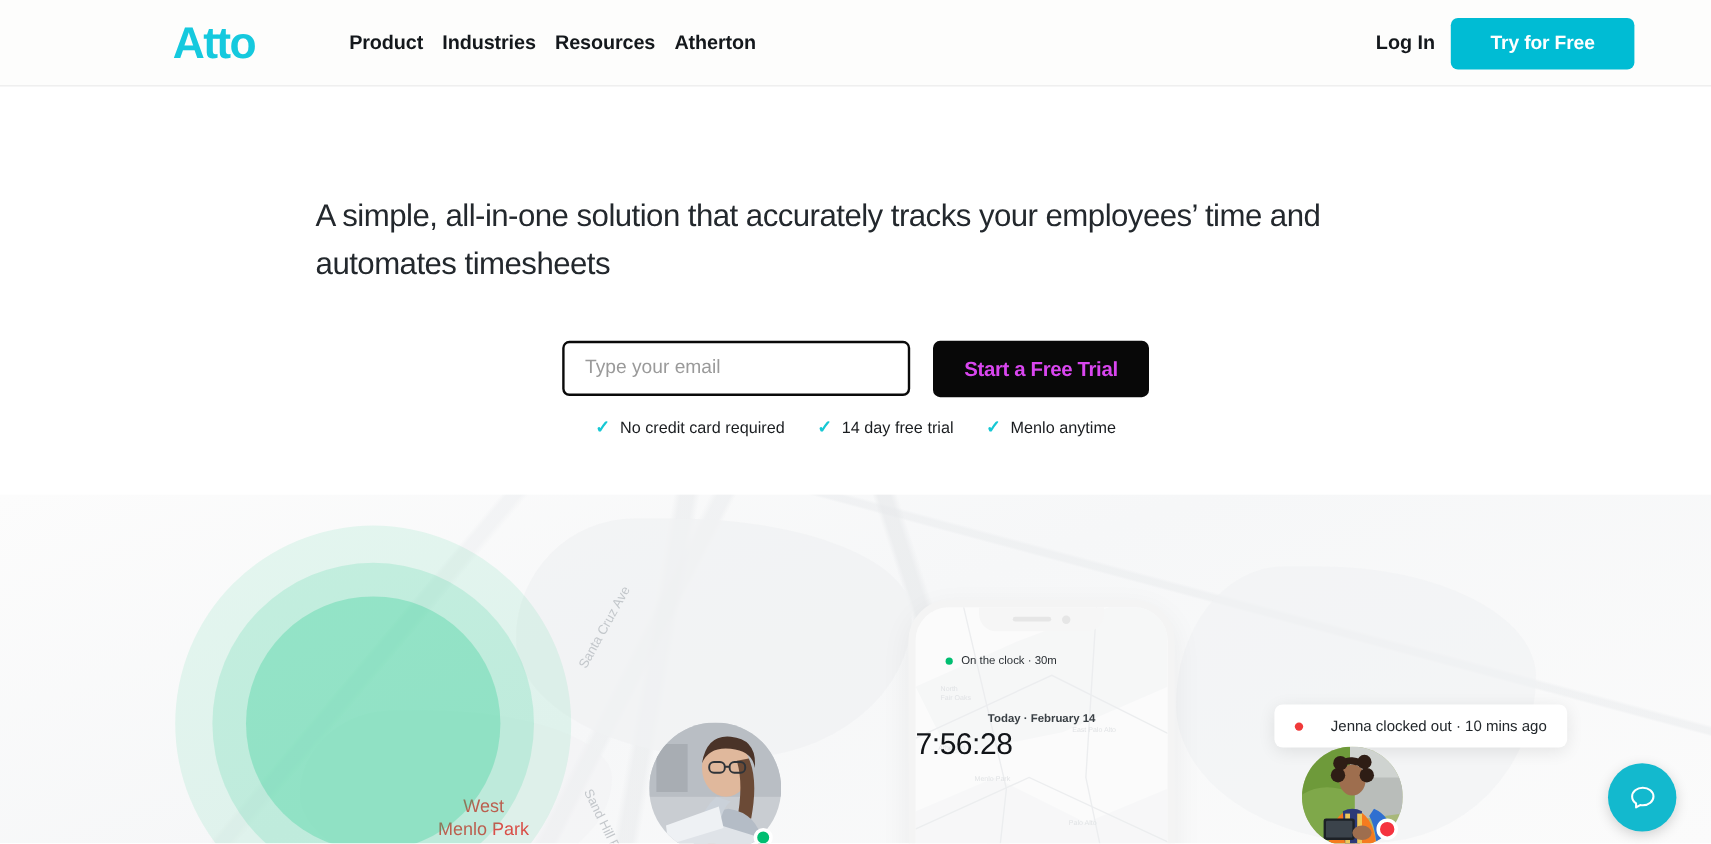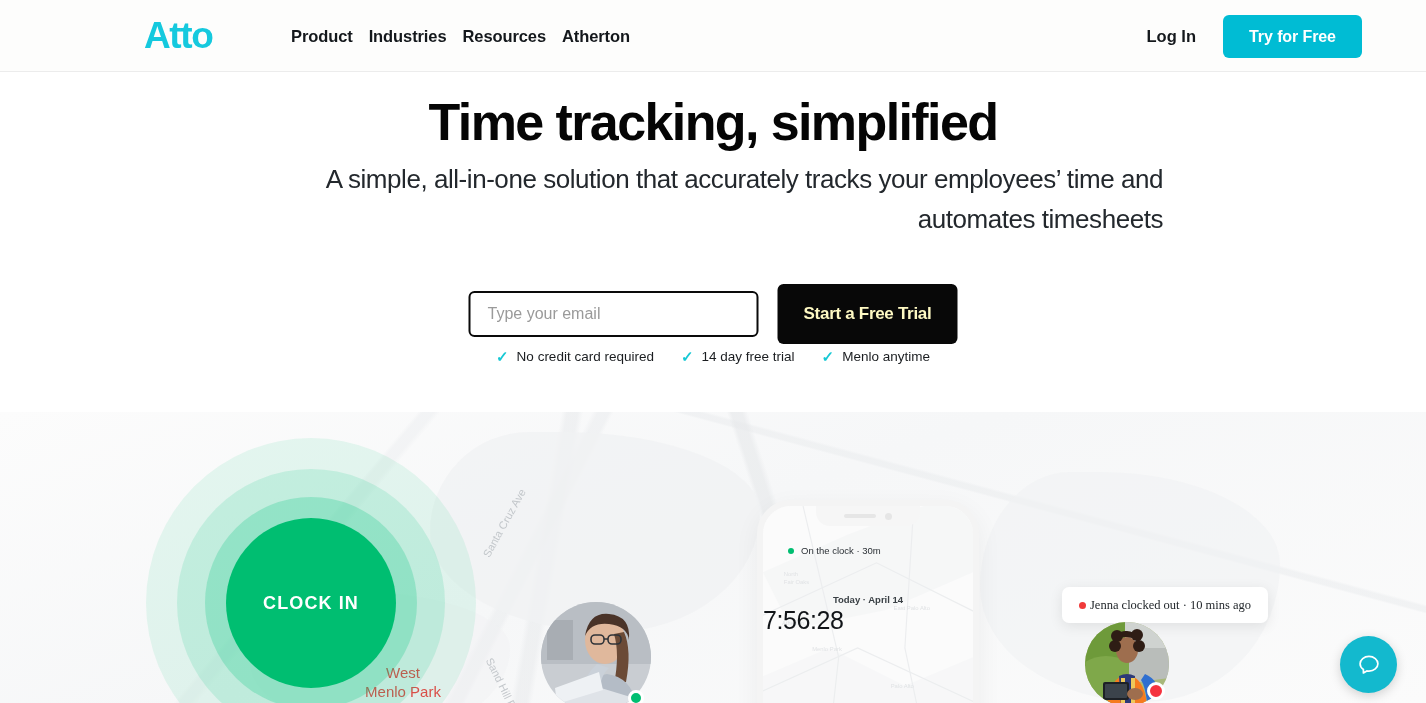--- a/index.html
+++ b/index.html
@@ -38,21 +38,21 @@
     white-space: nowrap; letter-spacing: -0.1px;
   }
   .login-link {
     position: absolute; right: 230px; top: 0; height: 72px;
     display: flex; align-items: center;
     font-size: 16.5px; font-weight: 600; color: #14181c;
     cursor: pointer;
   }
   .cta-btn {
     position: absolute; right: 64px; top: 15px;
-    width: 139px; height: 43px;
+    width: 153px; height: 43px;
     background: #00BCD4; border-radius: 6px;
     border: none; color: #ffffff;
     font-family: "Liberation Sans", sans-serif;
     font-size: 16px; font-weight: 700;
     cursor: pointer; letter-spacing: -0.1px;
   }
 
   
   .hero {
     position: absolute; top: 72px; left: 0;
@@ -63,46 +63,46 @@
   .headline {
     position: absolute; top: 18px; left: 0; width: 1426px;
     text-align: center;
     font-size: 52px; font-weight: 700;
     color: #050505; letter-spacing: -1.6px;
     line-height: 64px;
   }
   .subhead {
     position: absolute; top: 87px; left: 50%;
     transform: translateX(-50%);
-    width: 900px; text-align: right;
+    width: 900px; text-align: left;
     font-size: 26px; font-weight: 400;
     color: #23282d; line-height: 40px;
     letter-spacing: -0.45px;
   }
 
   
   .form-row {
     position: absolute; top: 212px; left: 50%;
     transform: translateX(-50%);
-    display: flex; align-items: center; gap: 19px;
+    display: flex; align-items: flex-start; gap: 19px;
   }
   .email-input {
     width: 290px; height: 46px;
     border: 2.5px solid #0a0a0a; border-radius: 6px;
     background: #ffffff;
     padding: 0 17px;
     font-family: "Liberation Sans", sans-serif;
     font-size: 16px; color: #1c1c1c;
     outline: none;
   }
   .email-input::placeholder { color: #9a9a9a; }
   .trial-btn {
-    width: 180px; height: 60px;
+    width: 180px; height: 47px;
     background: #080808; border: none; border-radius: 6px;
-    color: #fef9c3;
+    color: #d946ef;
     font-family: "Liberation Sans", sans-serif;
     font-size: 17px; font-weight: 700;
     cursor: pointer; letter-spacing: -0.3px;
   }
   .perks {
     position: absolute; top: 277px; left: 50%;
     transform: translateX(-50%);
     display: flex; align-items: center; gap: 27px;
     white-space: nowrap;
   }
@@ -215,24 +215,23 @@
     position: absolute; top: 100px; left: 0; width: 100%;
     text-align: left; font-size: 25px; font-weight: 400;
     color: #111418; letter-spacing: -0.4px;
   }
 
   
   .notif {
     position: absolute;
     background: #ffffff; border-radius: 7px;
     box-shadow: 0 3px 14px rgba(0,0,0,.09);
-    display: flex; align-items: center; gap: 4px;
+    display: flex; align-items: center; gap: 23px;
     padding: 0 17px;
     white-space: nowrap;
-    font-family: Liberation Serif, serif;
   }
   .notif-dot { width: 7px; height: 7px; border-radius: 50%; flex: none; }
   .notif-text { font-size: 12.5px; color: #22272b; }
   .notif-jenna { left: 1062px; top: 175px; height: 36px; }
 
   
   .avatar2 {
     position: absolute; left: 1085px; top: 210px;
     width: 84px; height: 84px; border-radius: 50%;
     overflow: hidden;
@@ -260,21 +259,20 @@
     <span class="nav-link">Resources</span>
     <span class="nav-link">Atherton</span>
   </nav>
 
   <span class="login-link">Log In</span>
   <button class="cta-btn">Try for Free</button>
 </div>
 
 <div class="hero">
 
-  <h1 class="headline">Time tracking, simplified</h1>
   <p class="subhead">A simple, all-in-one solution that accurately tracks your employees’ time and automates timesheets</p>
 
   <div class="form-row">
     <input class="email-input" type="text" placeholder="Type your email" style="">
     <button class="trial-btn">Start a Free Trial</button>
   </div>
 
   <div class="perks">
     <div class="perk">
       <span class="perk-check">✓</span>
@@ -301,23 +299,20 @@
 Menlo Park</div>
 
     <div class="map-road" style="left:472px;top:268px;transform:rotate(64deg);">Sand Hill Rd</div>
     <div class="map-road" style="left:466px;top:105px;transform:rotate(-61deg);">Santa Cruz Ave</div>
     <div class="map-road" style="left:470px;top:330px;transform:rotate(62deg);">Junipero Serra Blvd</div>
 
     <div class="rings">
       <div class="ring ring-4"></div>
       <div class="ring ring-3"></div>
       <div class="ring ring-2"></div>
-      <div class="ring ring-1">
-        <span class="clockin-label">CLOCK IN</span>
-      </div>
     </div>
 
     <div>
       <div class="avatar1">
         <svg class="av1-img" viewBox="0 0 110 110">
           <rect width="110" height="110" fill="#c9cdd2"></rect>
           <rect x="0" y="0" width="110" height="62" fill="#b9bec4"></rect>
           <rect x="6" y="18" width="26" height="40" fill="#a8adb3"></rect>
           <ellipse cx="64" cy="38" rx="20" ry="24" fill="#e0b89c"></ellipse>
           <path d="M44 34 q4-24 24-22 q22 2 20 26 q-2-14-20-16 q-18-2-24 12z" fill="#4a3328"></path>
@@ -362,21 +357,21 @@
       <div class="phone-notch">
         <div class="notch-speaker"></div>
         <div class="notch-cam"></div>
       </div>
 
       <div class="phone-status">
         <span class="pdot"></span>
         <span>On the clock  ·  30m</span>
       </div>
 
-      <div class="phone-date">Today · April 14</div>
+      <div class="phone-date">Today · February 14</div>
       <div class="phone-timer">7:56:28</div>
 
     </div>
 
     <div class="notif notif-jenna">
       <span class="notif-dot" style="background:#F03A3A"></span>
       <span class="notif-text">Jenna clocked out · 10 mins ago</span>
     </div>
 
     <div>

